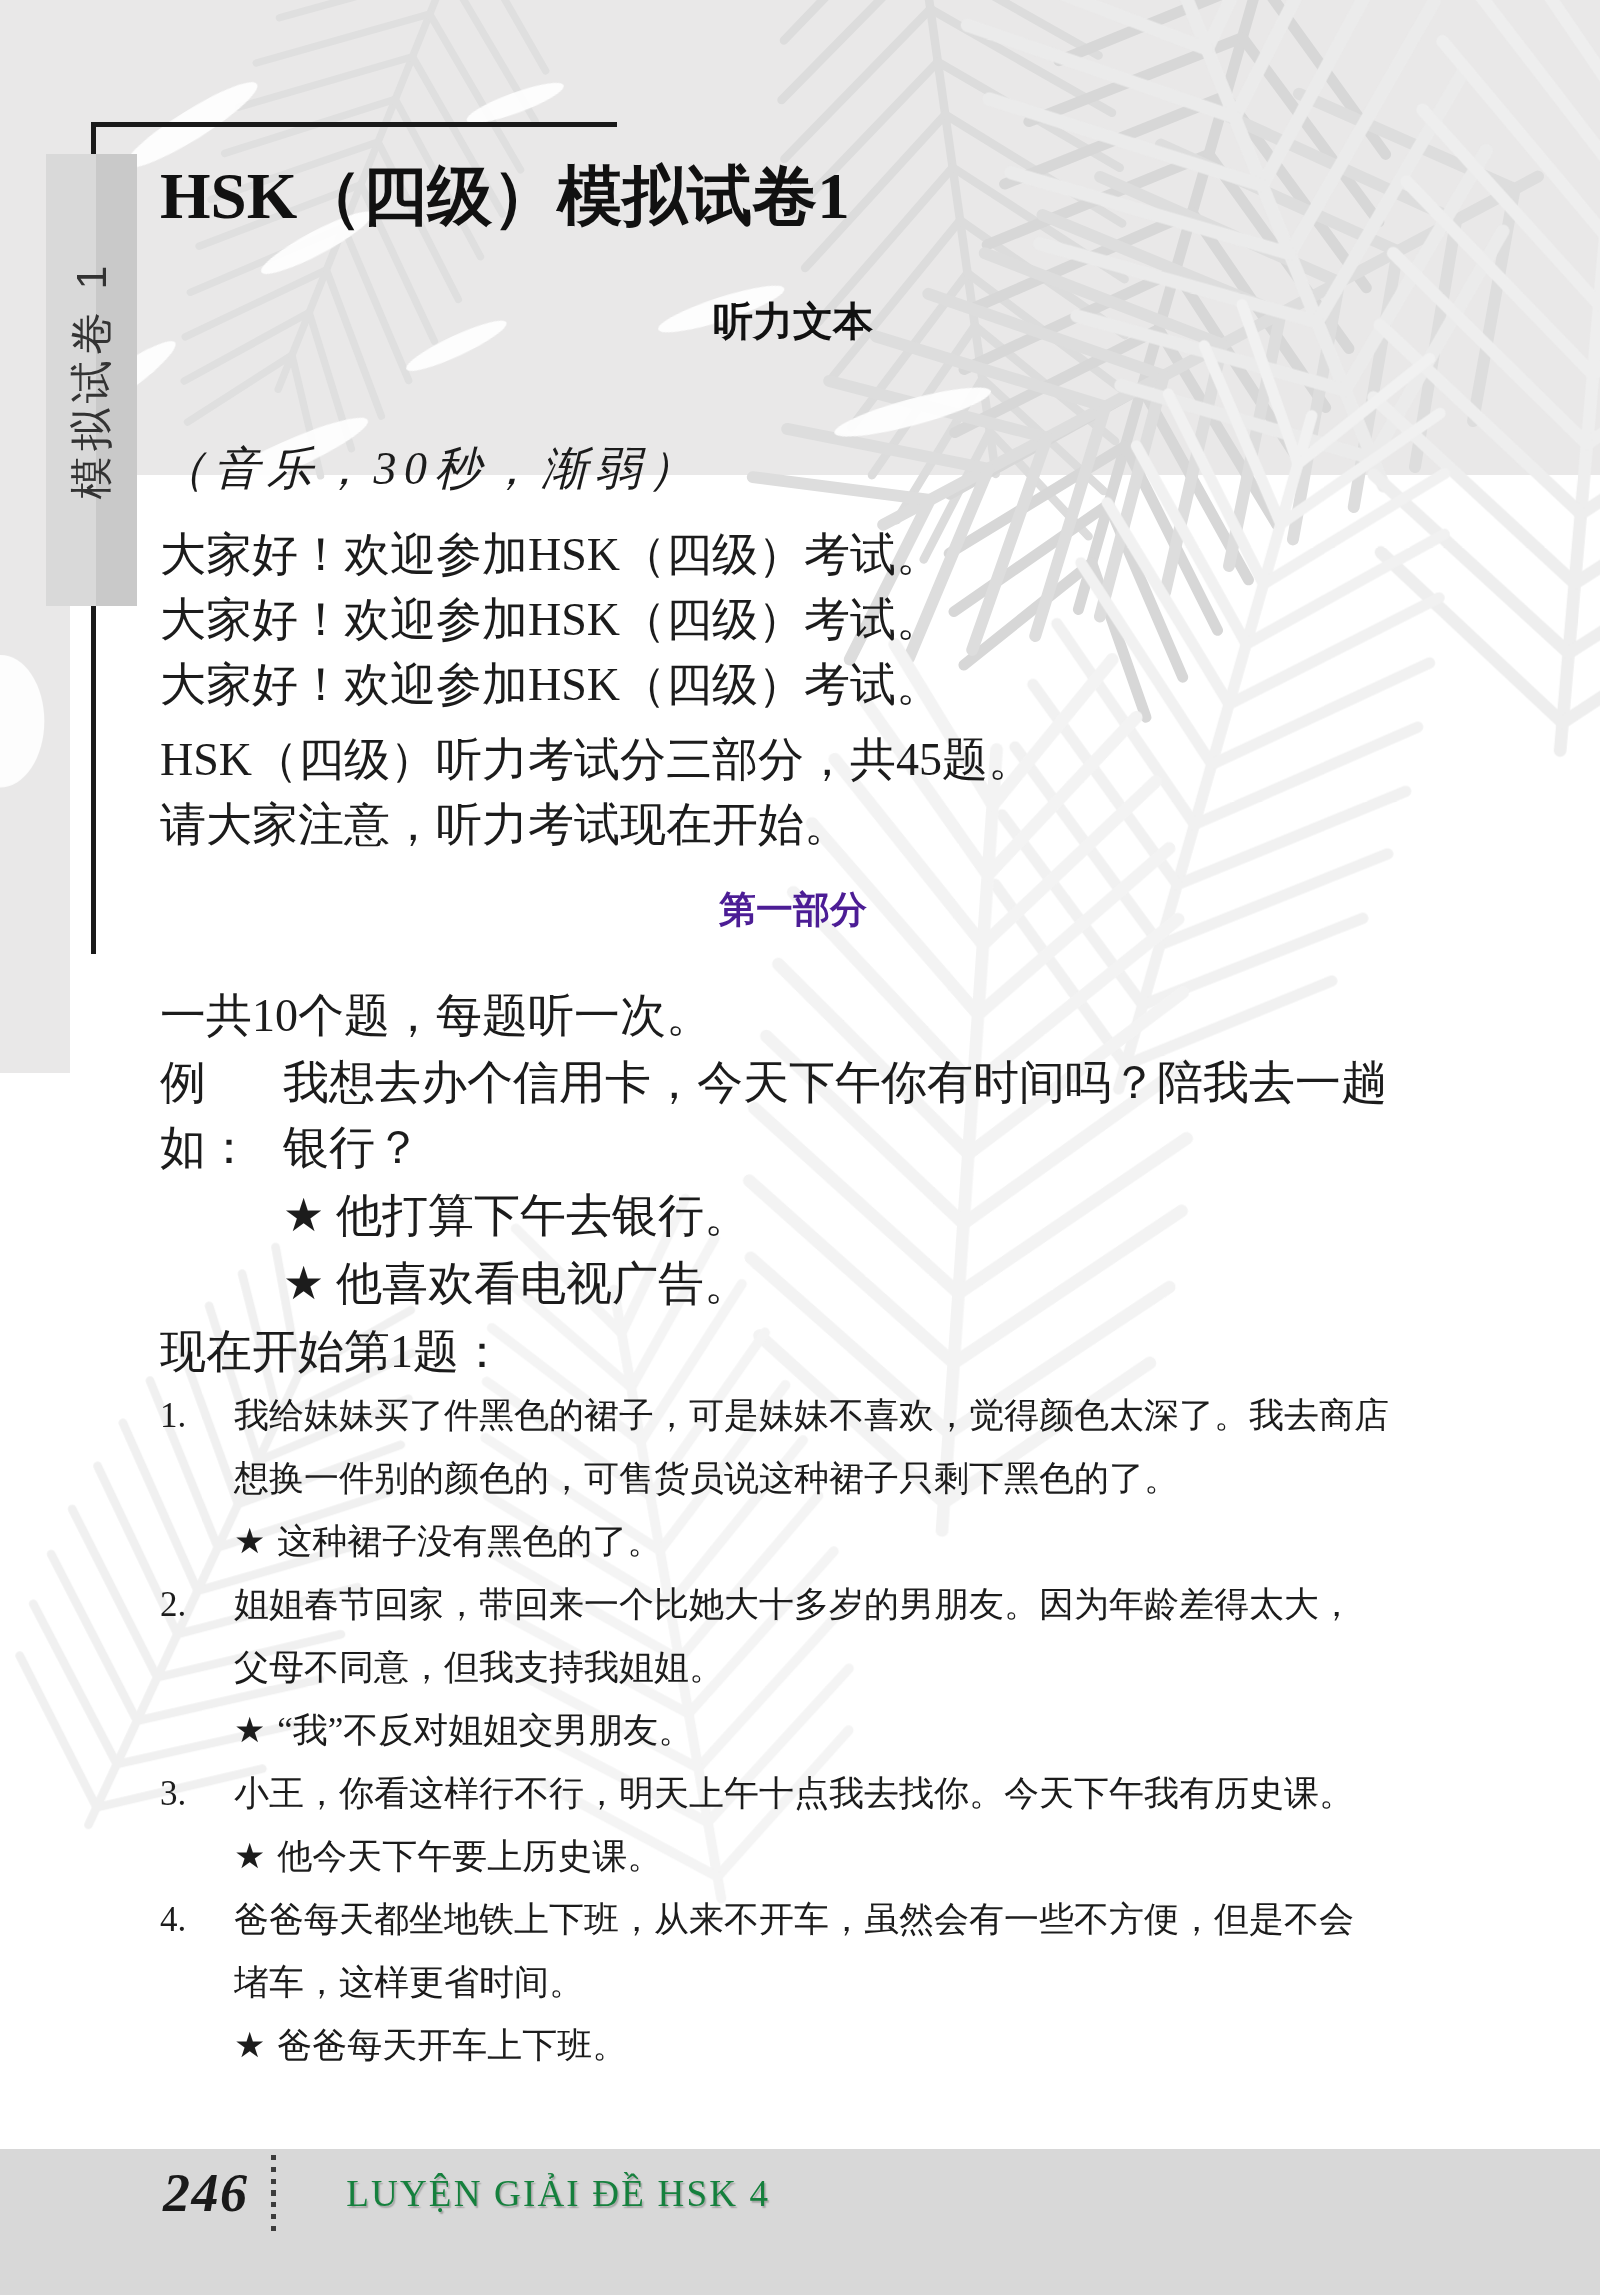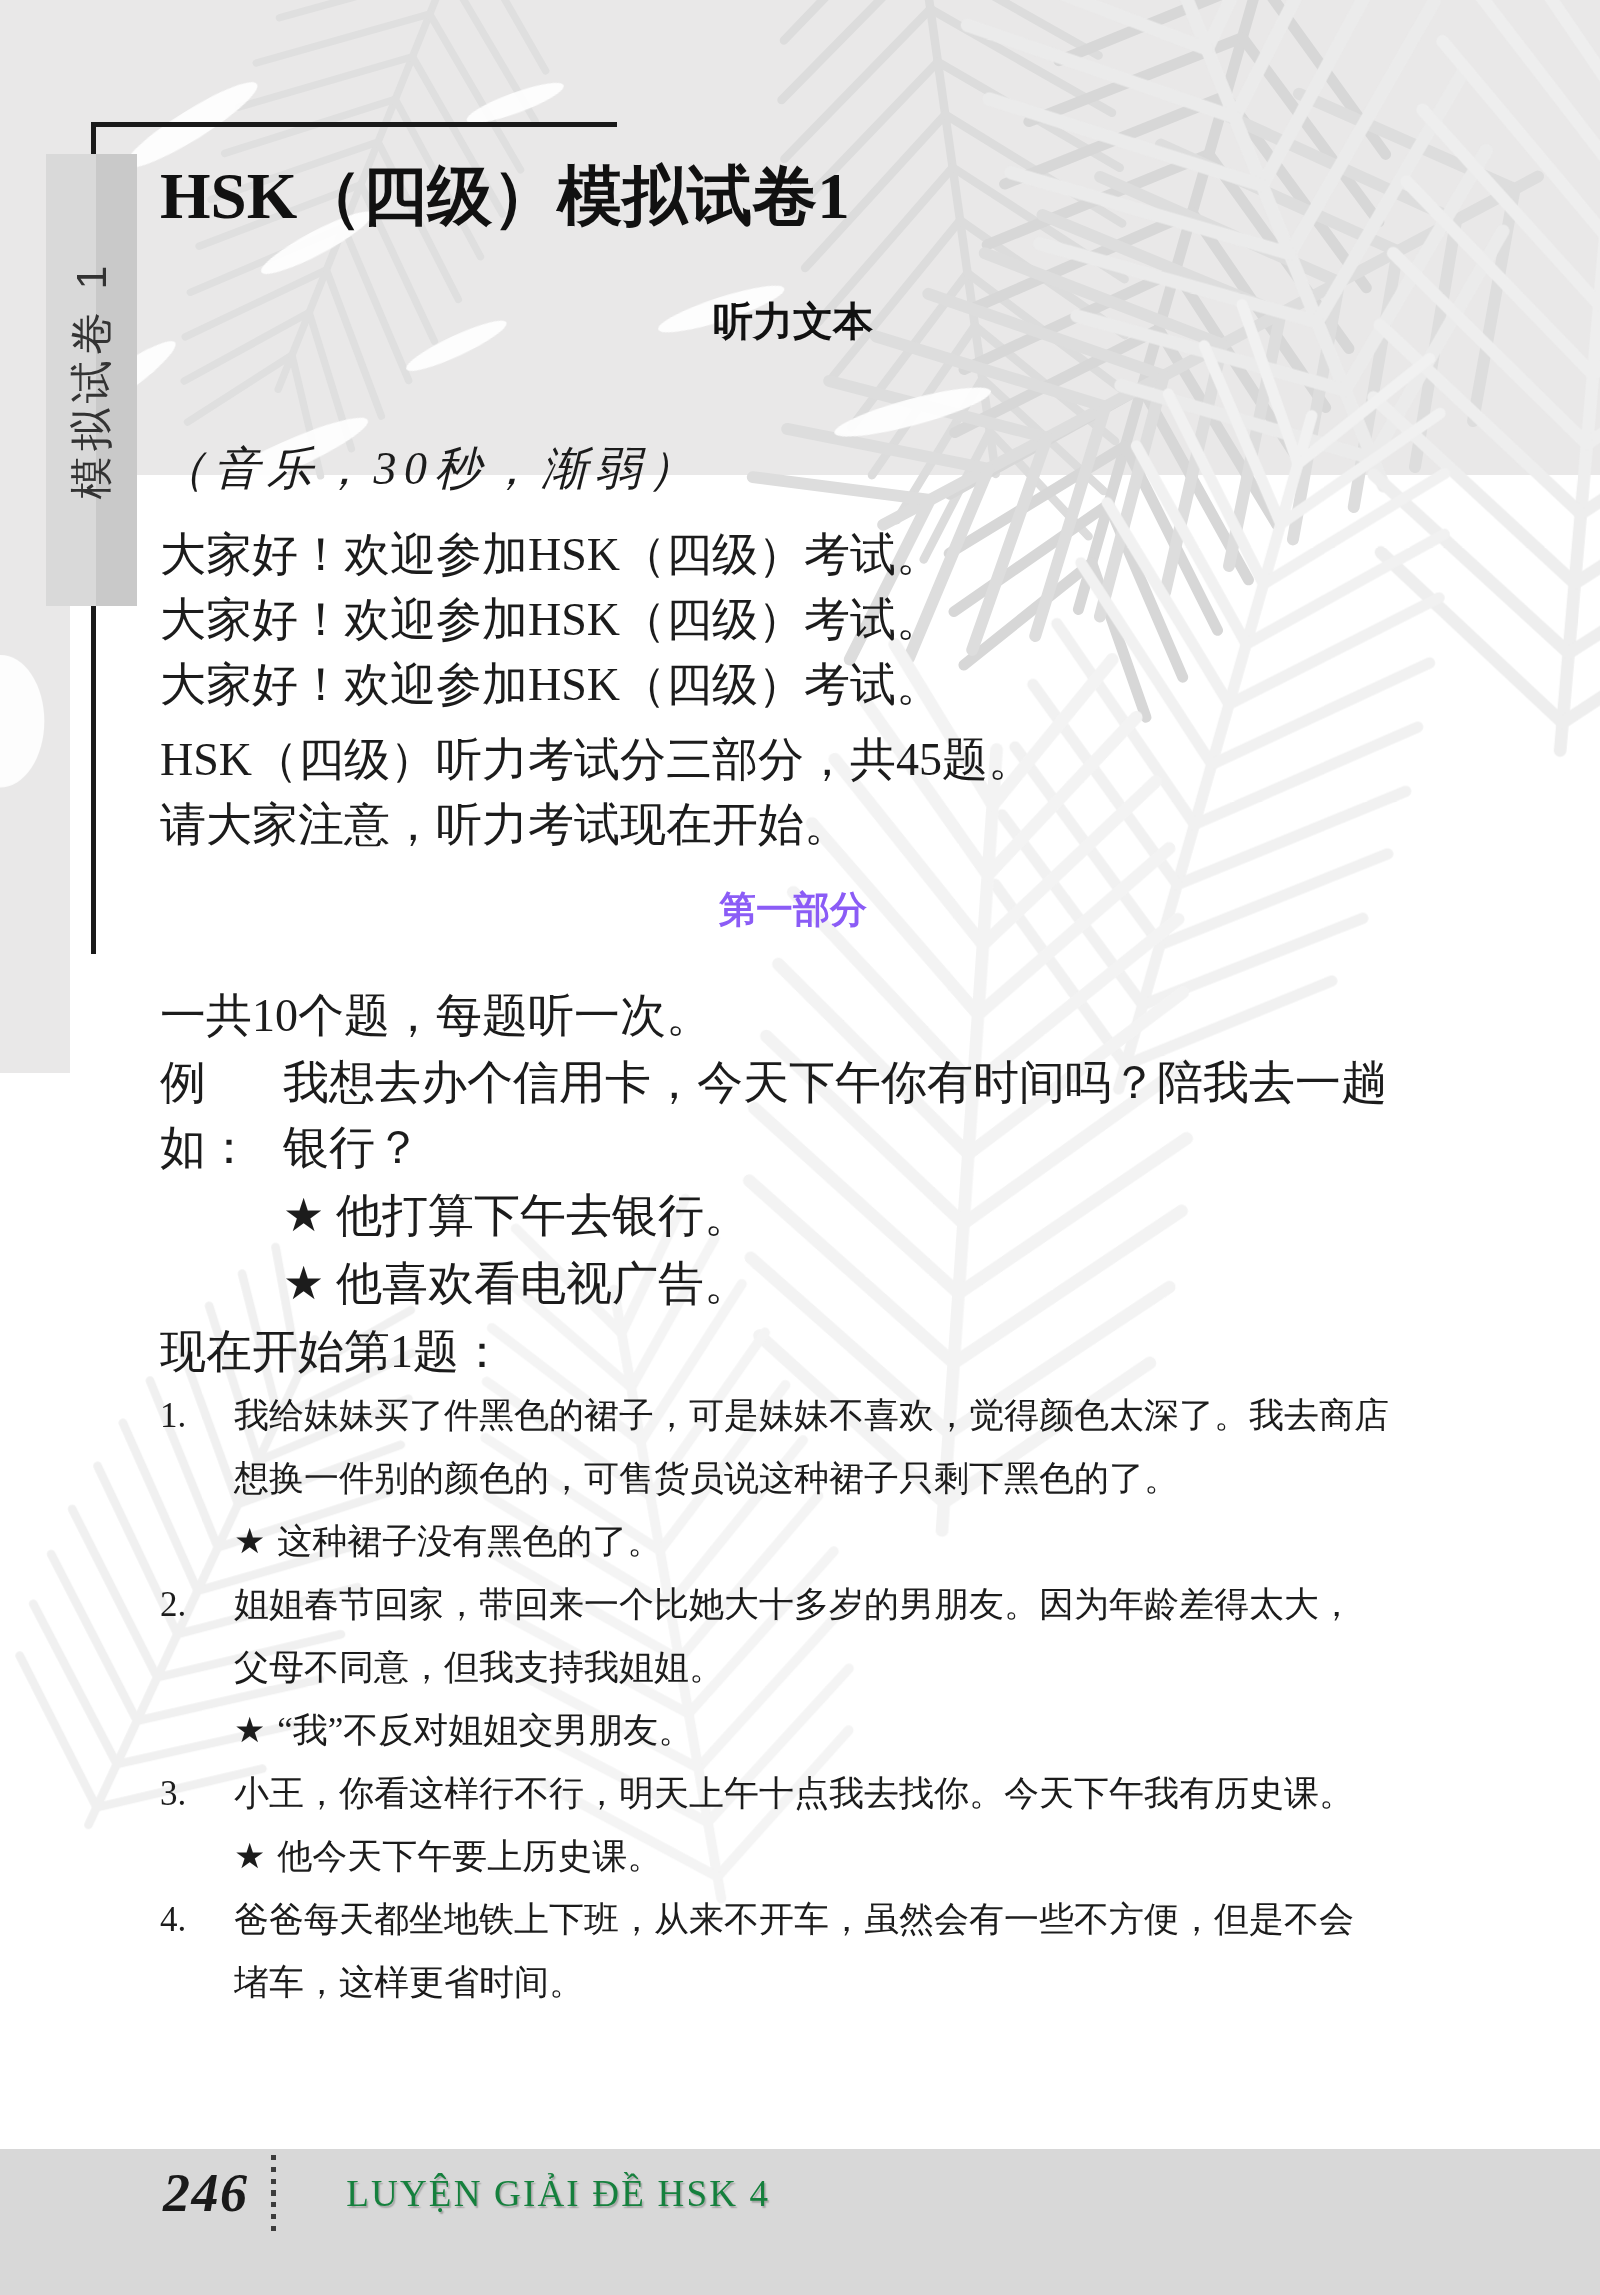--- a/index.html
+++ b/index.html
@@ -27,21 +27,21 @@
     font-family:"Liberation Sans","DejaVu Sans",sans-serif;font-weight:400;
   }
   
   .content{position:absolute;left:160px;top:0;width:1266px;z-index:3;}
   .content p{margin:0;font-size:46px;line-height:65px;}
   h1.title{margin:156px 0 0;font-size:65px;line-height:81px;text-align:left;font-weight:700;color:#111;}
   h2.subtitle{margin:52px 0 0;font-size:40px;line-height:66px;text-align:center;font-weight:700;color:#111;}
   p.music{margin-top:81px;font-style:italic;letter-spacing:7.4px;}
   .greet-group{margin-top:20.6px;}
   p.exam-info{margin-top:10.3px;}
-  h3.part-heading{margin:20.6px 0 0;font-size:37px;line-height:65px;text-align:center;font-weight:700;color:#8b5cf6;}
+  h3.part-heading{margin:20.6px 0 0;font-size:37px;line-height:65px;text-align:center;font-weight:700;color:#4c1d95;}
   p.instruction{margin-top:41px;}
   .example-row{margin-top:1.5px;display:grid;grid-template-columns:123px 1fr;}
   .example-row p{margin:0;}
   p.star-line{margin-top:2.9px;}
   .ex-star{padding-left:123px;}
   .star-icon{margin-right:11.8px;}
   p.ex2{margin:2.9px 0 0 62px;width:1192px;text-indent:61px;}
   p.start-line{margin-top:2.9px;}
   .items{margin-top:0;}
   .item-row{display:grid;grid-template-columns:74px 1fr;}
@@ -199,20 +199,23 @@
         <p class="star-line item-star">
           <span class="star-icon">★</span><span>他今天下午要上历史课。</span>
         </p>
       </div>
 
       <div class="item">
         <div class="item-row">
           <p class="item-num">4.</p>
           <p class="item-text w33">爸爸每天都坐地铁上下班，从来不开车，虽然会有一些不方便，但是不会堵车，这样更省时间。</p>
         </div>
+        <p class="star-line item-star">
+          <span class="star-icon">★</span><span>爸爸每天开车上下班。</span>
+        </p>
       </div>
 
     </div>
   </main>
 
   <footer class="footer">
     <div class="footer-row">
       <span class="page-number">246</span>
       <span class="footer-divider"></span>
       <span class="book-title">LUYỆN GIẢI ĐỀ HSK 4</span>

